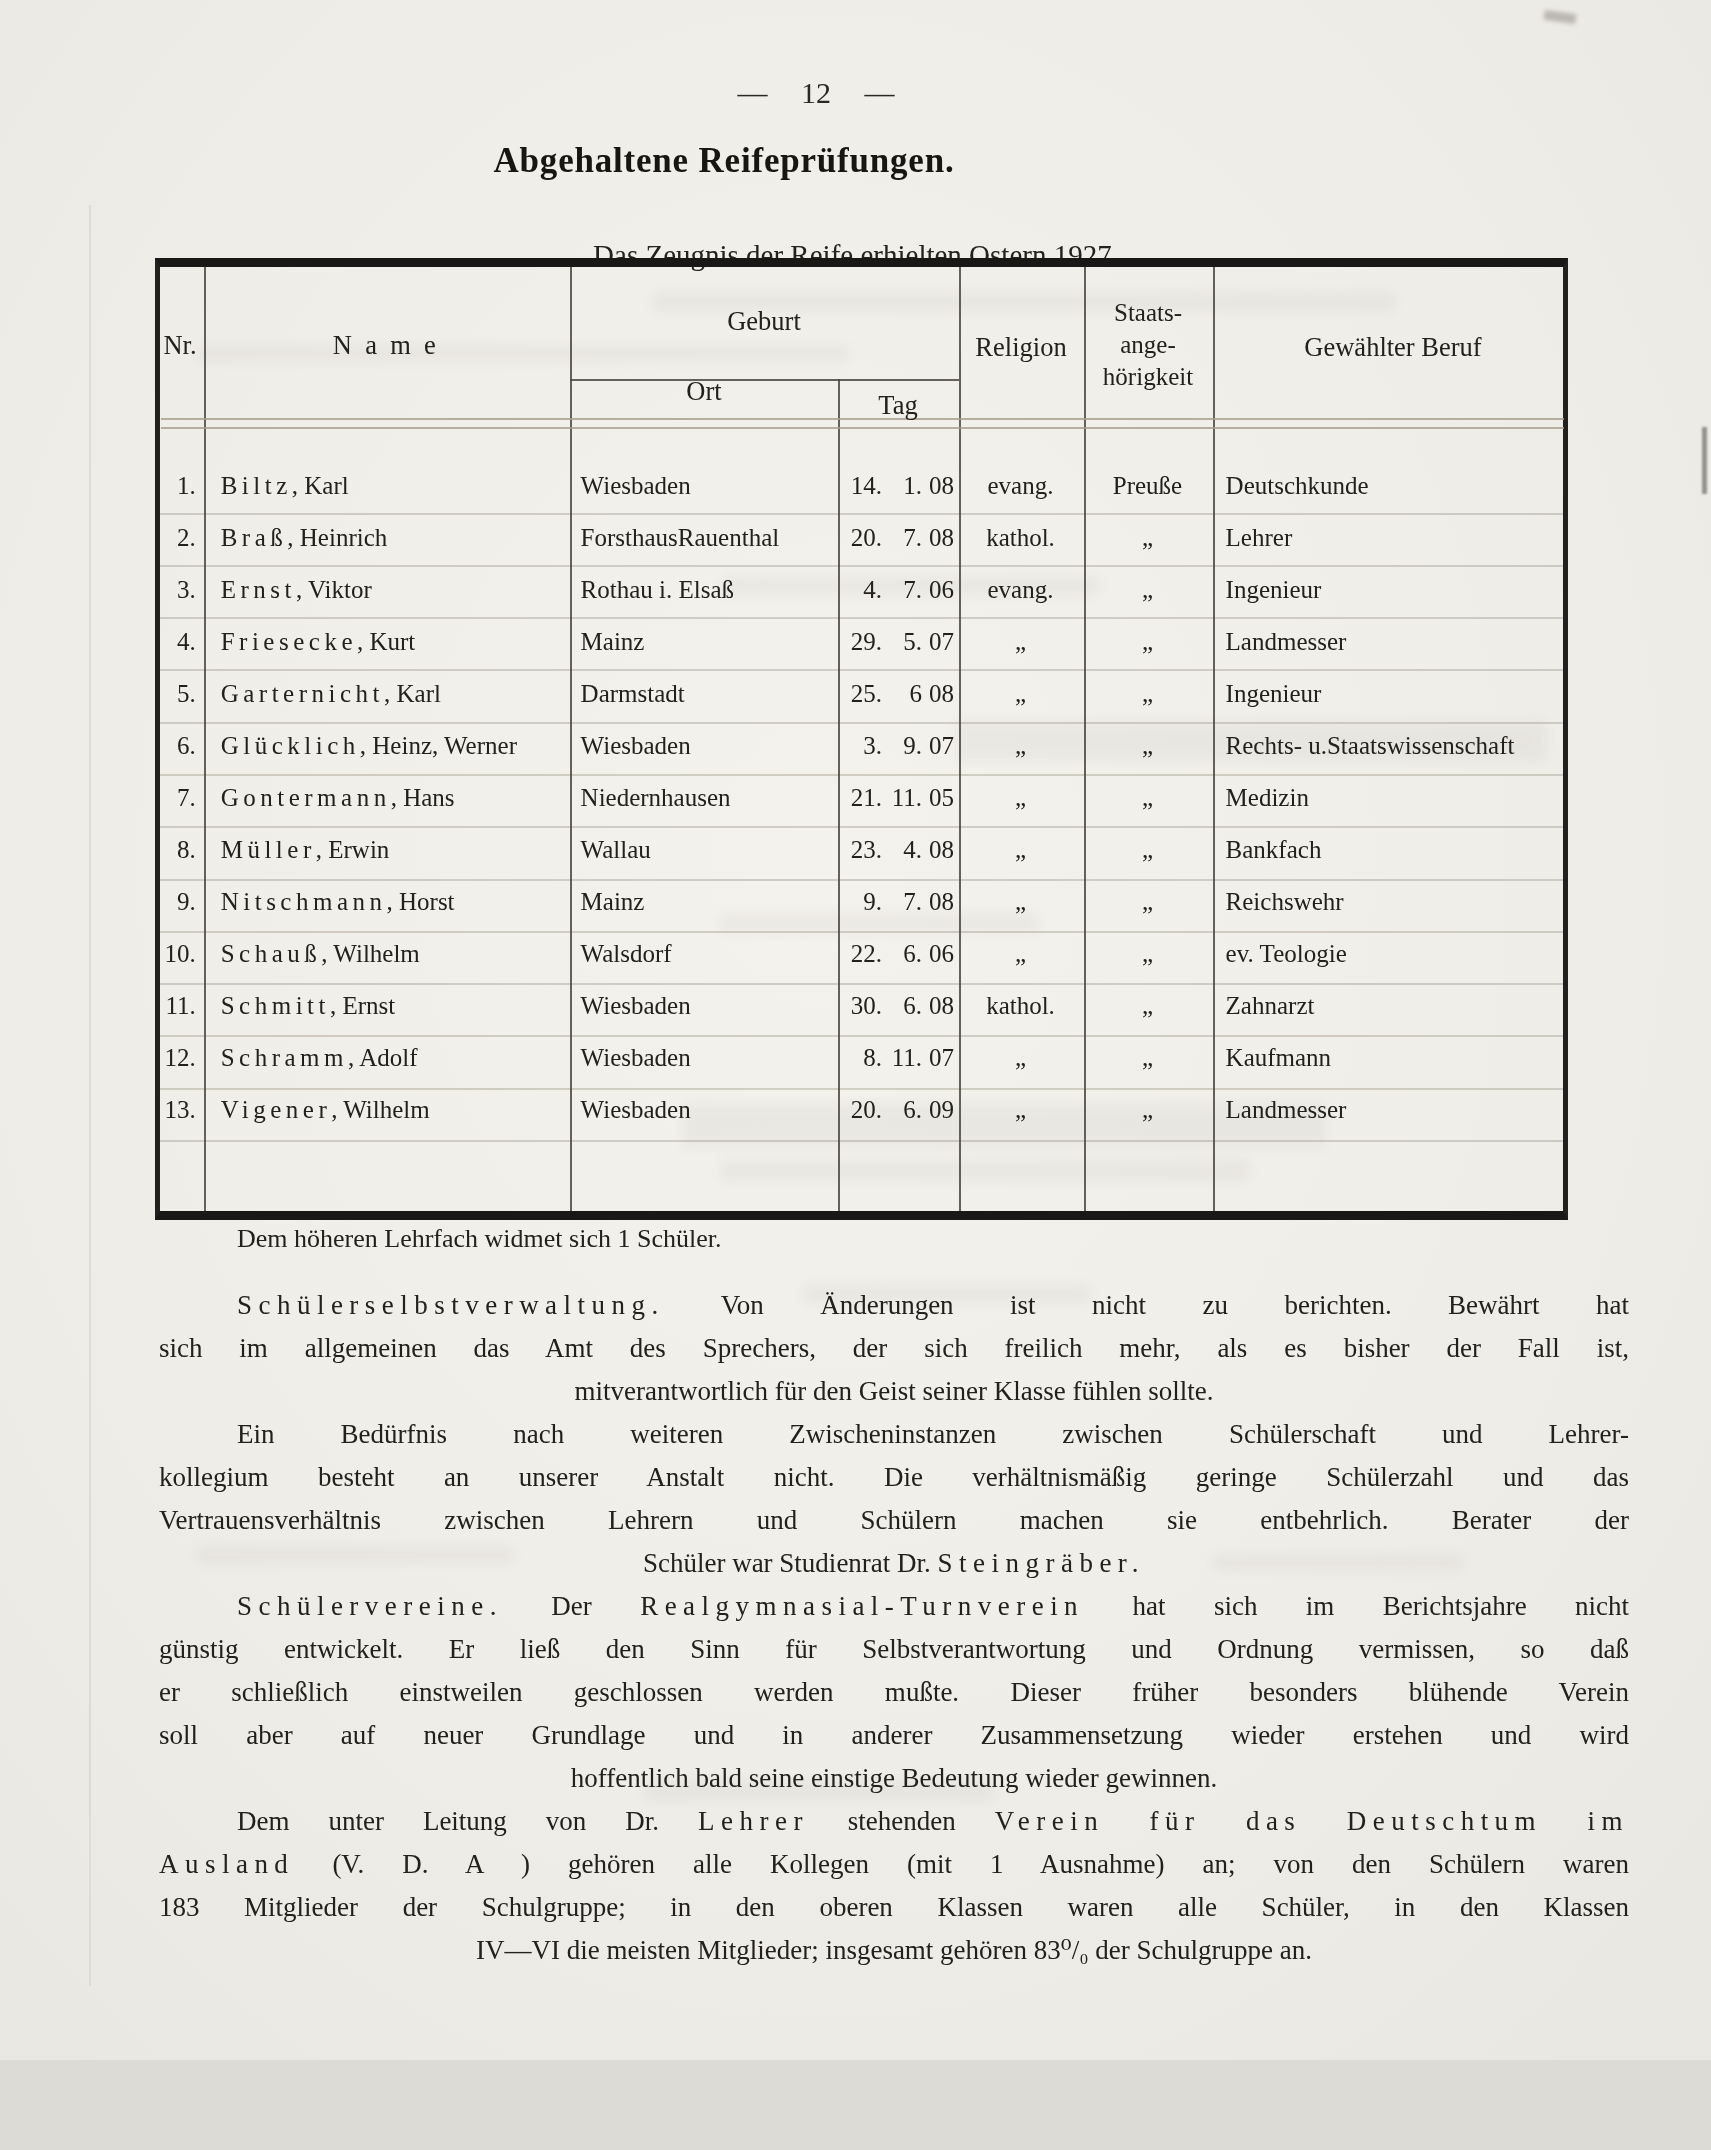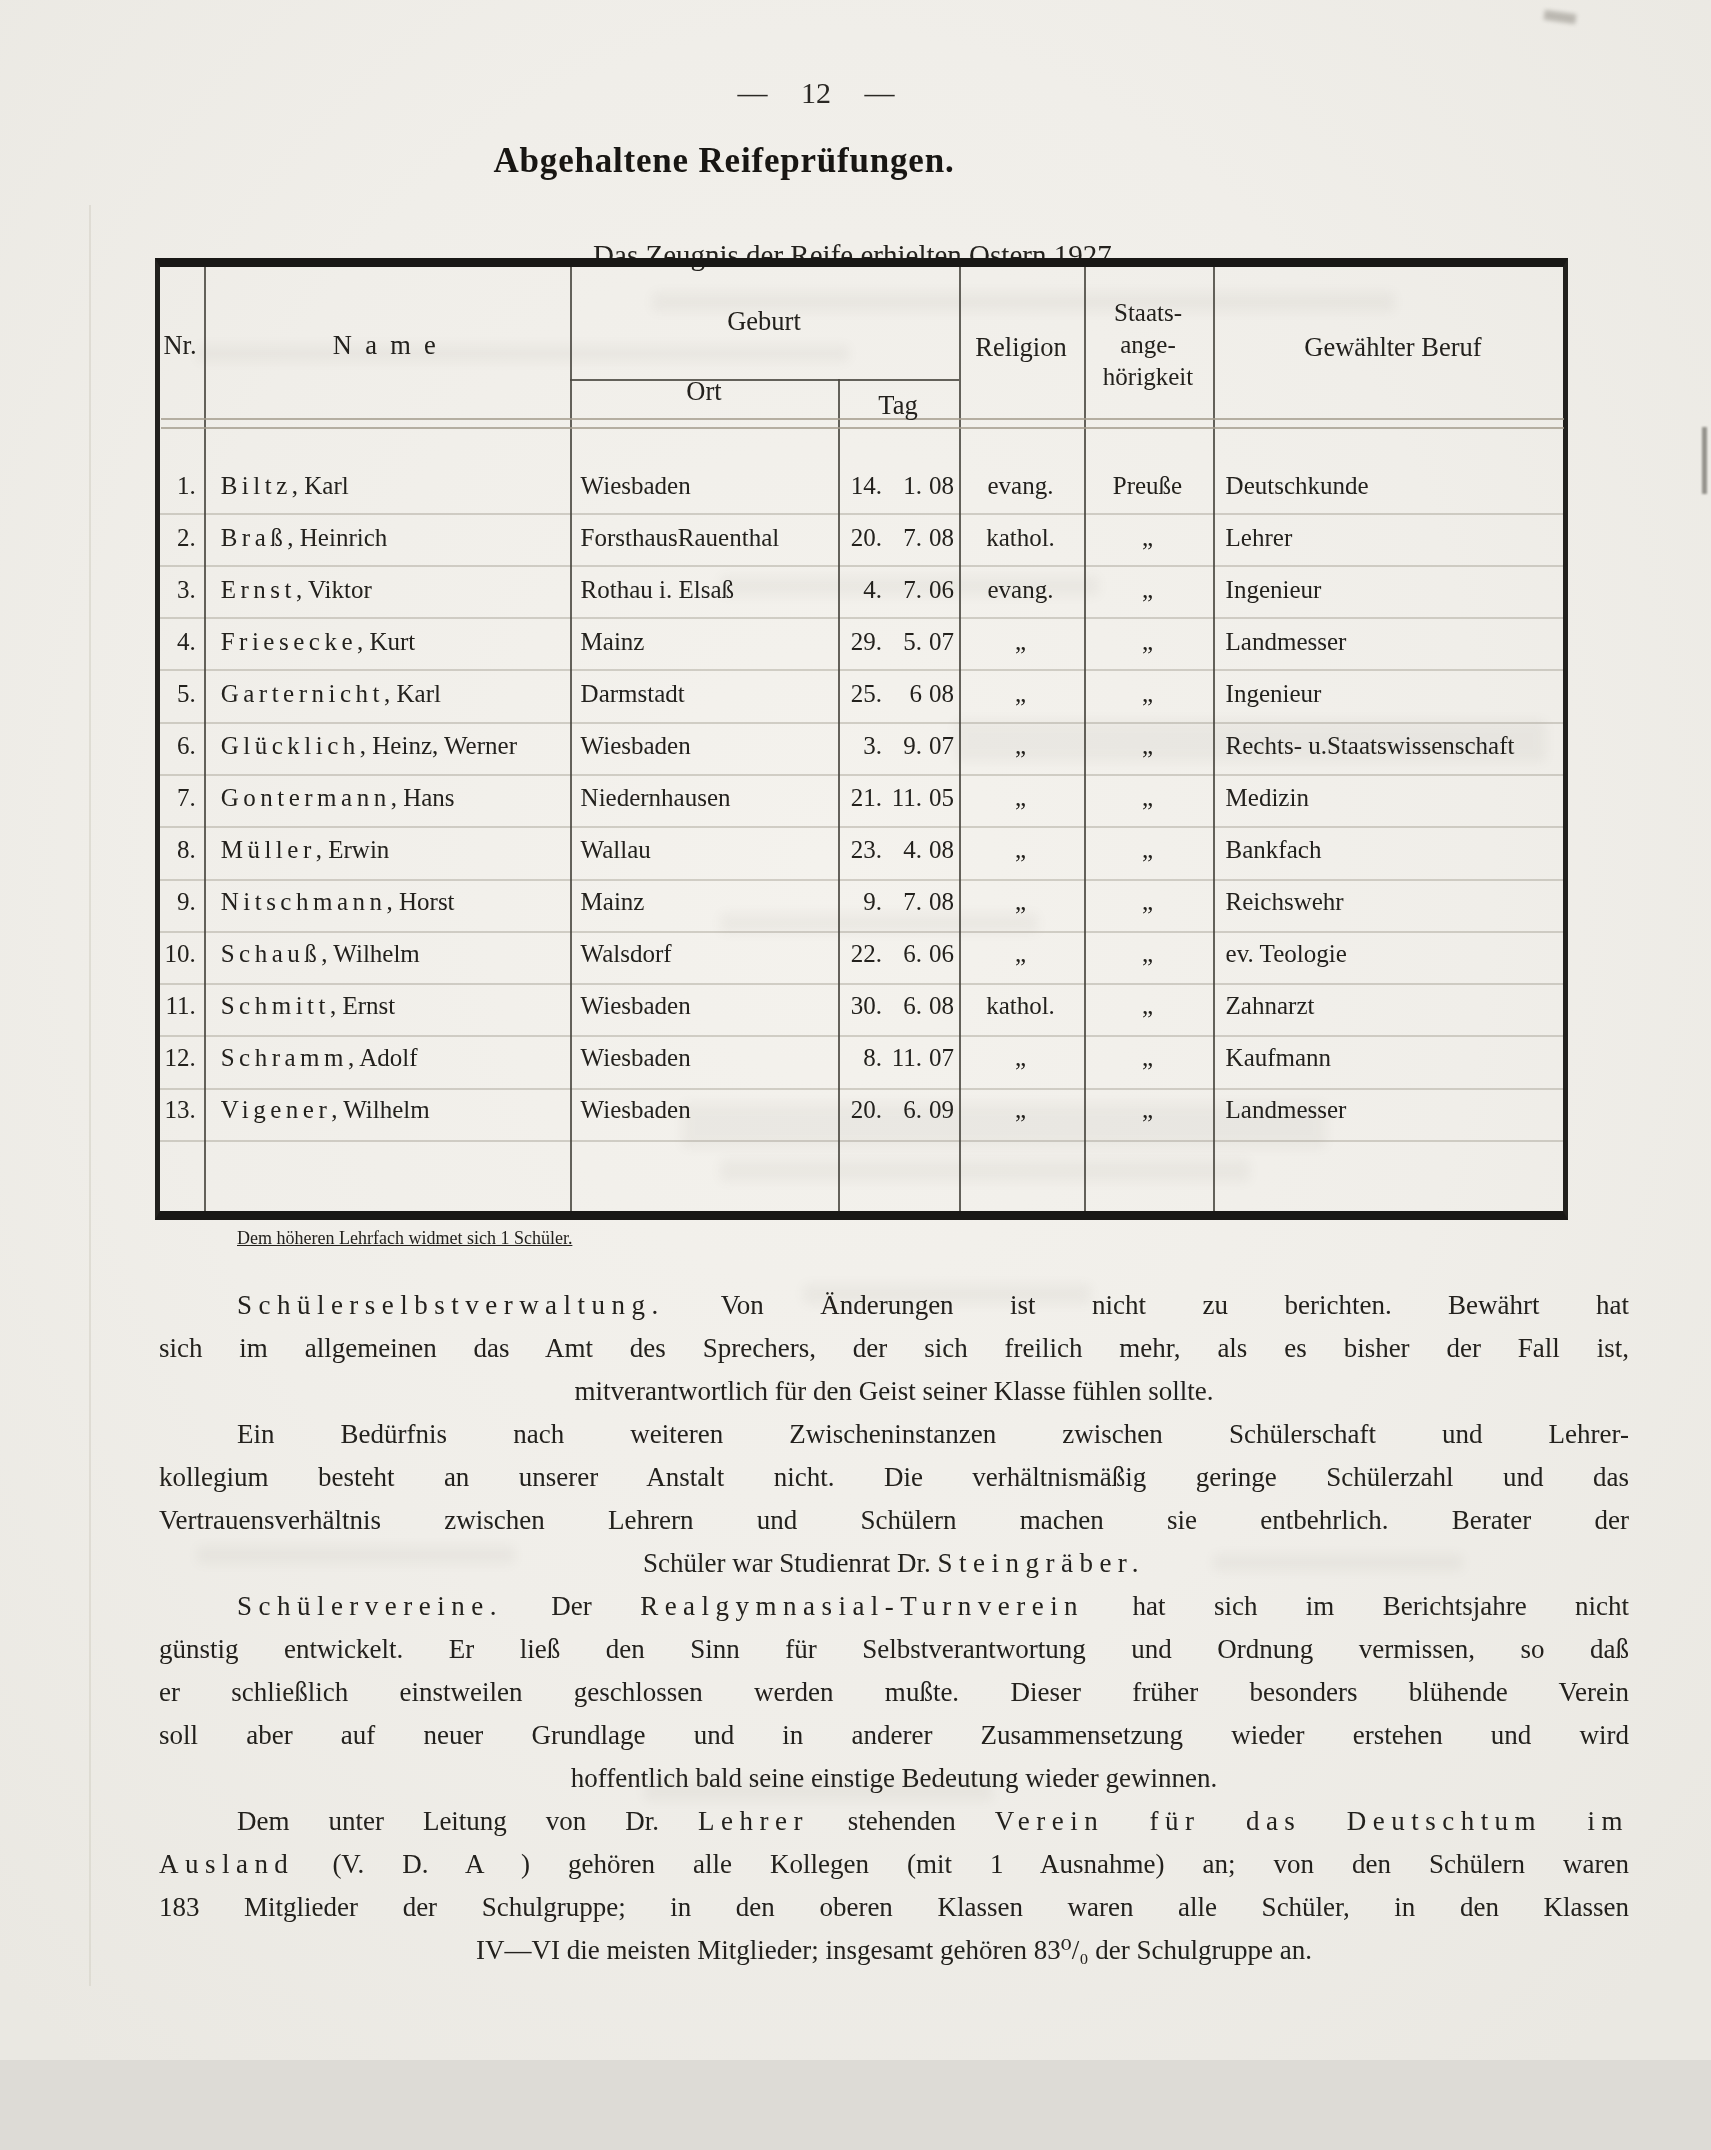--- a/index.html
+++ b/index.html
@@ -37,21 +37,21 @@
   .c-ort{width:268px;padding-left:10.6px;white-space:nowrap;}
   .c-tag{width:120px;display:flex;}
   .c-tag .td{width:44px;text-align:right;}
   .c-tag .tm{width:40px;text-align:right;}
   .c-tag .ty{width:32px;text-align:right;}
   .c-rel{width:125px;text-align:center;}
   .c-sta{width:129px;text-align:center;}
   .c-ber{width:351px;padding-left:13.6px;white-space:nowrap;}
   .sname{letter-spacing:.18em;}
   
-  #note{left:237px;top:1222px;font-size:18px;line-height:33px;color:#23211d;text-decoration:underline;}
+  #note{left:237px;top:1222px;font-size:26px;line-height:33px;color:#23211d;}
   #textblock{left:159px;top:1284px;width:1470px;font-size:27px;color:#23211d;}
   .pline{height:43px;line-height:43px;text-align:center;}
   .jl{text-align:justify;text-align-last:justify;}
   .ind{padding-left:78px;}
   .sp{letter-spacing:.24em;}
   
   .ghost{position:absolute;background:#6f695e;filter:blur(5.3px);opacity:.06;border-radius:4.5px;}
   #edge-mark{left:1702px;top:427px;width:4.5px;height:67px;background:#3f3c36;opacity:.5;filter:blur(0.8px);}
   #corner-speck{left:1544px;top:12px;width:32px;height:9.9px;background:#555047;opacity:.32;filter:blur(2.3px);transform:rotate(8deg);}
   #fold-line{left:89px;top:205px;width:1.5px;height:1781px;background:#d9d5cc;opacity:.7;}

